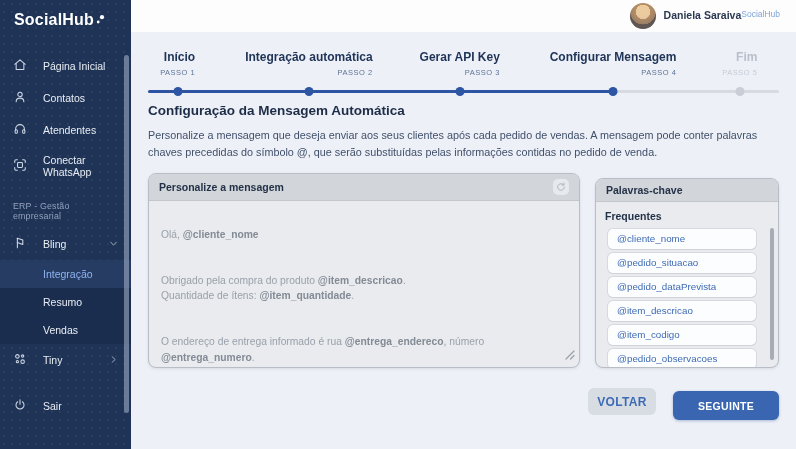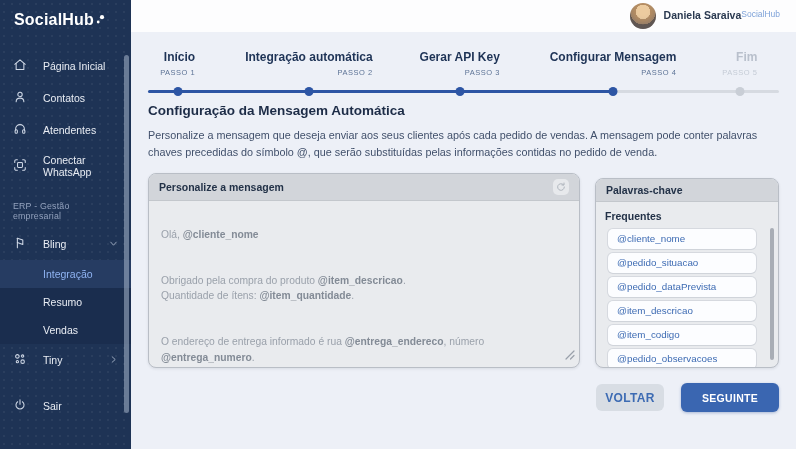--- a/index.html
+++ b/index.html
@@ -103,21 +103,21 @@
     cursor:pointer; white-space:nowrap; overflow:hidden;
   }
   .kw-scrollbar {
     position:absolute; right:4px; top:26px; width:4px; height:132px;
     background:#a8adb5; border-radius:2px;
   }
   
   .actions { display:flex; justify-content:flex-end; align-items:center; gap:17px; margin-top:15px; }
   .btn { border:none; border-radius:6px; cursor:pointer; font-family:inherit; font-weight:bold; letter-spacing:.3px; }
   .btn-back { width:68px; height:27px; background:#d8dde4; color:#3d6bb3; font-size:12px; }
-  .btn-next { width:98px; height:29px; background:#3a66b1; color:#fff; font-size:10.5px; box-shadow:0 1px 3px rgba(40,80,150,.35); }
+  .btn-next { width:106px; height:29px; background:#3a66b1; color:#fff; font-size:10.5px; box-shadow:0 1px 3px rgba(40,80,150,.35);margin-top:8px; }
   svg { fill:none; stroke-width:1.2; stroke-linecap:round; stroke-linejoin:round; }
 </style>
 </head>
 <body>
 
 <aside class="sidebar">
   <div class="logo">
     <span class="logo-text">SocialHub</span>
     <span>
       <svg width="9" height="11" viewBox="0 0 9 11">

